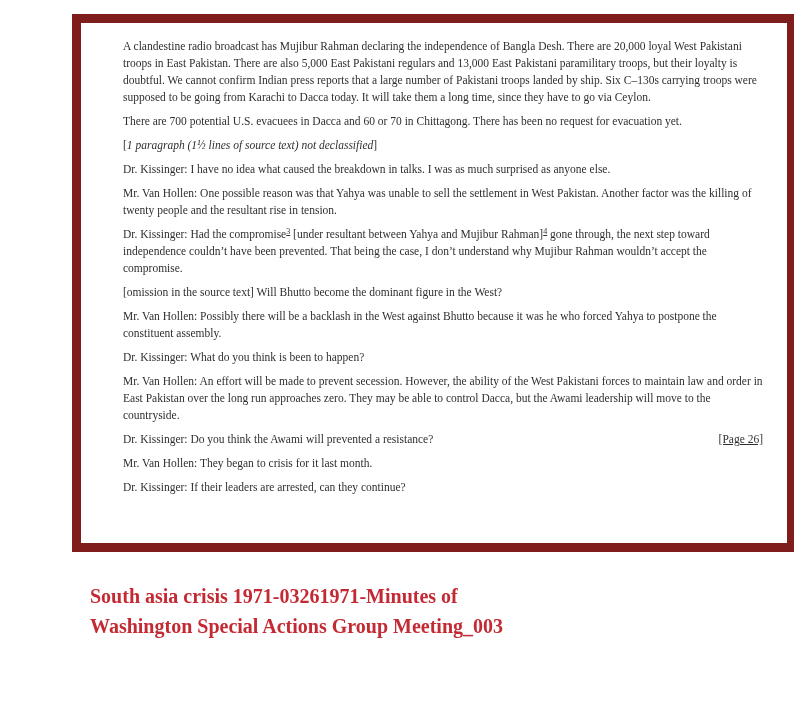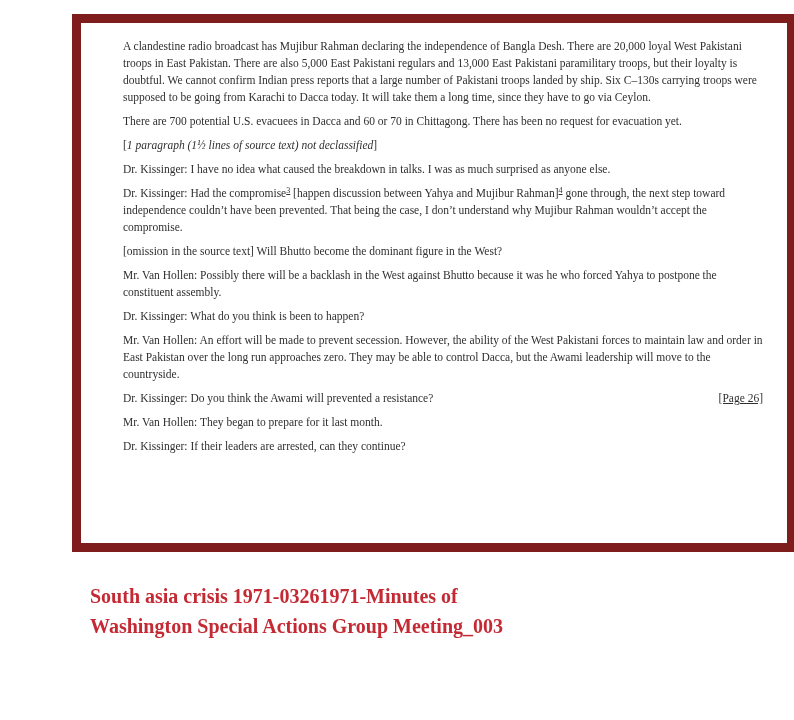--- a/index.html
+++ b/index.html
@@ -69,37 +69,38 @@
 <div class="doc-box">
 
   <p>A clandestine radio broadcast has Mujibur Rahman declaring the independence of Bangla Desh. There are 20,000 loyal West Pakistani troops in East Pakistan. There are also 5,000 East Pakistani regulars and 13,000 East Pakistani paramilitary troops, but their loyalty is doubtful. We cannot confirm Indian press reports that a large number of Pakistani troops landed by ship. Six C–130s carrying troops were supposed to be going from Karachi to Dacca today. It will take them a long time, since they have to go via Ceylon.</p>
 
   <p>There are 700 potential U.S. evacuees in Dacca and 60 or 70 in Chittagong. There has been no request for evacuation yet.</p>
 
   <p><span>[</span><span class="note-italic">1 paragraph (1½ lines of source text) not declassified</span><span>]</span></p>
 
   <p>Dr. Kissinger: I have no idea what caused the breakdown in talks. I was as much surprised as anyone else.</p>
 
+  <p>Mr. Van Hollen: One possible reason was that Yahya was unable to sell the settlement in West Pakistan. Another factor was the killing of twenty people and the resultant rise in tension.</p>
 
-  <p><span>Dr. Kissinger: Had the compromise</span><a class="fn-link">3</a><span> [happen discussion between Yahya and Mujibur Rahman]</span><a class="fn-link">4</a><span> gone through, the next step toward independence couldn’t have been prevented. That being the case, I don’t understand why Mujibur Rahman wouldn’t accept the compromise.</span></p>
+  <p><span>Dr. Kissinger: Had the compromise</span><a class="fn-link">3</a><span> [under resultant between Yahya and Mujibur Rahman]</span><a class="fn-link">4</a><span> gone through, the next step toward independence couldn’t have been prevented. That being the case, I don’t understand why Mujibur Rahman wouldn’t accept the compromise.</span></p>
 
   <p>[omission in the source text] Will Bhutto become the dominant figure in the West?</p>
 
   <p>Mr. Van Hollen: Possibly there will be a backlash in the West against Bhutto because it was he who forced Yahya to postpone the constituent assembly.</p>
 
   <p>Dr. Kissinger: What do you think is been to happen?</p>
 
   <p>Mr. Van Hollen: An effort will be made to prevent secession. However, the ability of the West Pakistani forces to maintain law and order in East Pakistan over the long run approaches zero. They may be able to control Dacca, but the Awami leadership will move to the countryside.</p>
 
   <p class="page-row">
     <span>Dr. Kissinger: Do you think the Awami will prevented a resistance?</span>
     <a class="page-link">[Page 26]</a>
   </p>
 
-  <p>Mr. Van Hollen: They began to prepare for it last month.</p>
+  <p>Mr. Van Hollen: They began to crisis for it last month.</p>
 
   <p>Dr. Kissinger: If their leaders are arrested, can they continue?</p>
 
 </div>
 
 <div class="caption">
   <div>South asia crisis 1971-03261971-Minutes of</div>
   <div>Washington Special Actions Group Meeting_003</div>
 </div>
 

